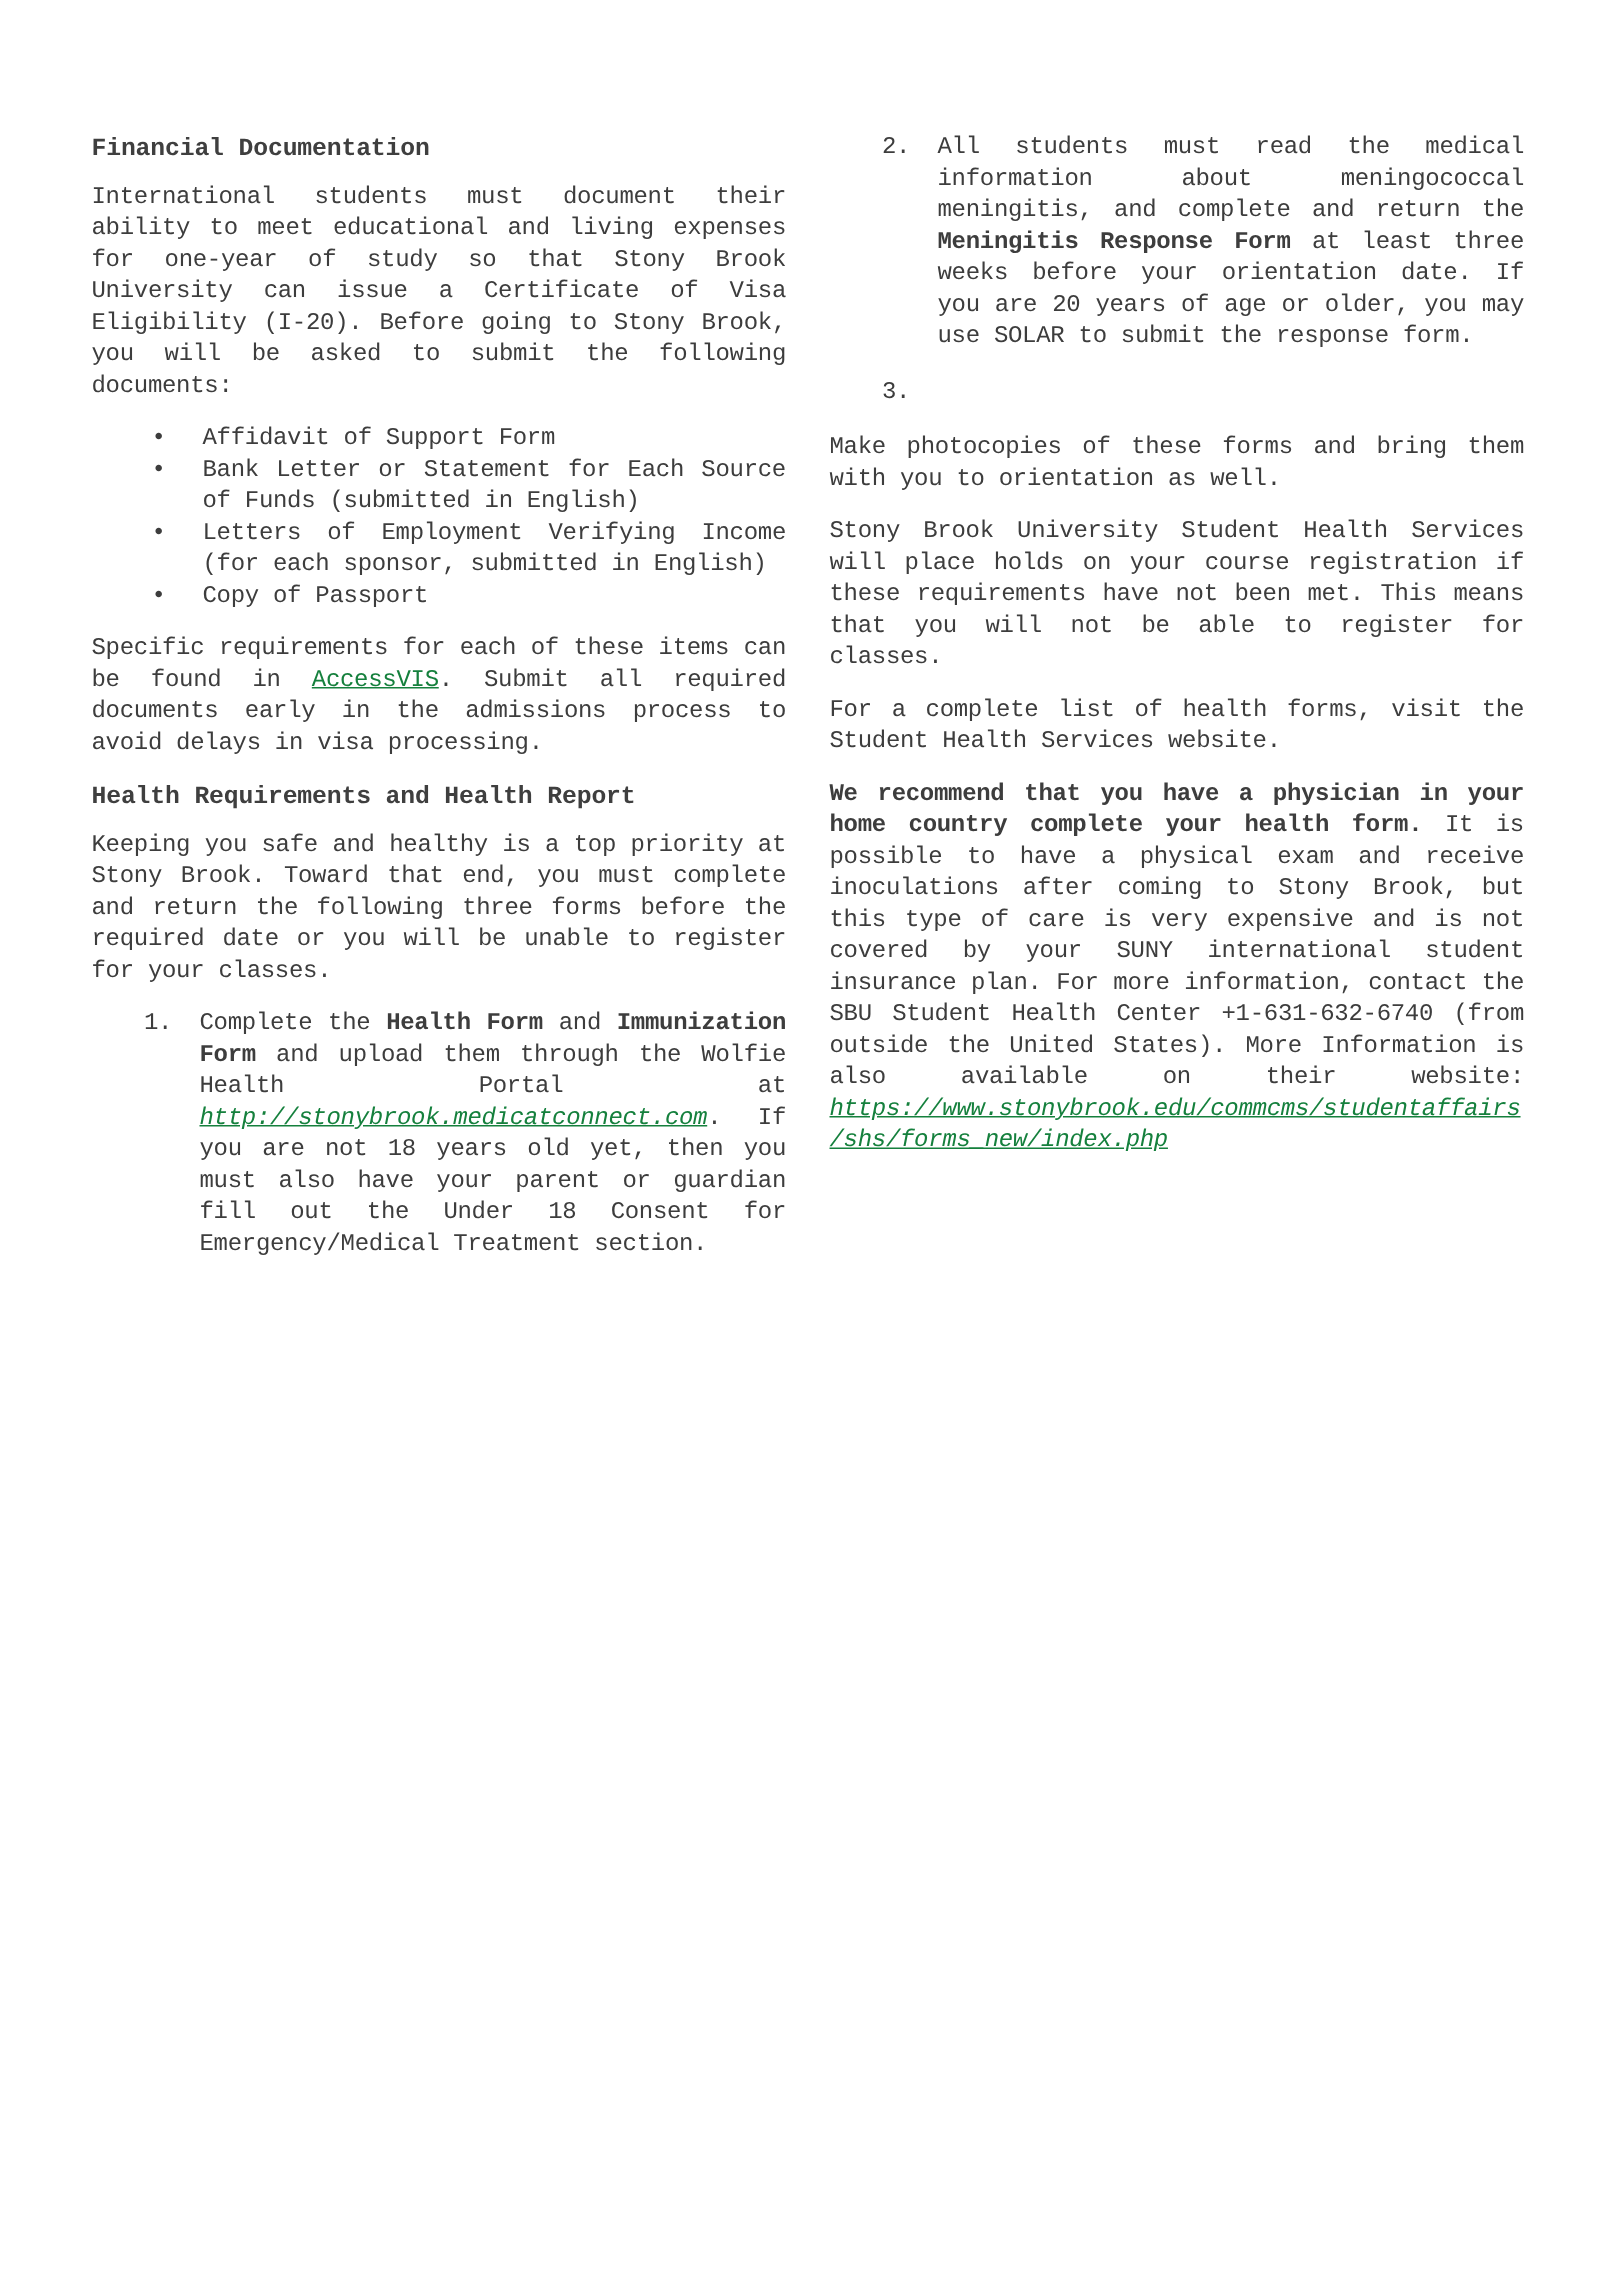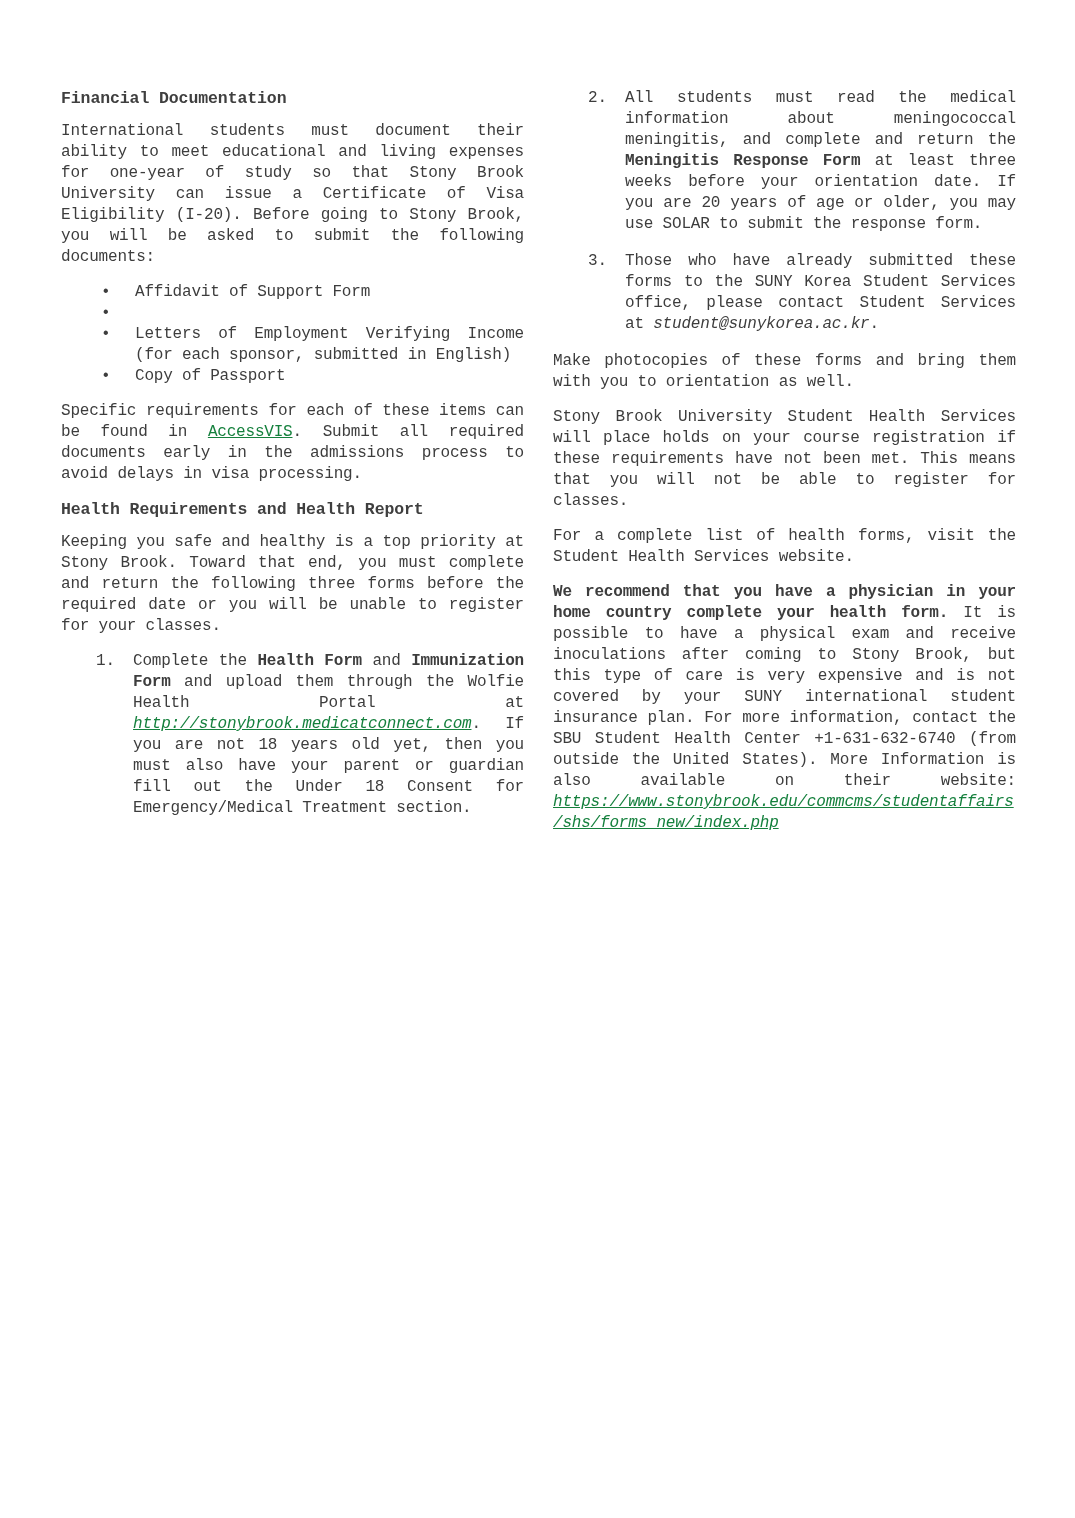--- a/index.html
+++ b/index.html
@@ -72,20 +72,21 @@
 
     <p>International students must document their ability to meet educational and living expenses for one-year of study so that Stony Brook University can issue a Certificate of Visa Eligibility (I-20). Before going to Stony Brook, you will be asked to submit the following documents:</p>
 
     <div class="blist">
       <div class="blist-item">
         <span class="bullet">•</span>
         <span>Affidavit of Support Form</span>
       </div>
       <div class="blist-item">
         <span class="bullet">•</span>
+        <span>Bank Letter or Statement for Each Source of Funds (submitted in English)</span>
       </div>
       <div class="blist-item">
         <span class="bullet">•</span>
         <span>Letters of Employment Verifying Income (for each sponsor, submitted in English)</span>
       </div>
       <div class="blist-item">
         <span class="bullet">•</span>
         <span>Copy of Passport</span>
       </div>
     </div>
@@ -105,21 +106,20 @@
 
   <div class="col col-right">
 
     <div class="nlist-item">
       <span class="num">2.</span>
       <span><span>All students must read the medical information about meningococcal meningitis, and complete and return the </span><span class="b">Meningitis Response Form</span><span> at least three weeks before your orientation date. If you are 20 years of age or older, you may use SOLAR to submit the response form.</span></span>
     </div>
 
     <div class="nlist-item">
       <span class="num">3.</span>
-      <span><span>Those who have already submitted these forms to the SUNY Korea Student Services office, please contact Student Services at </span><span class="i">student@sunykorea.ac.kr</span><span>.</span></span>
     </div>
 
     <p>Make photocopies of these forms and bring them with you to orientation as well.</p>
 
     <p>Stony Brook University Student Health Services will place holds on your course registration if these requirements have not been met.  This means that you will not be able to register for classes.</p>
 
     <p>For a complete list of health forms, visit the Student Health Services website.</p>
 
     <p><span class="b">We recommend that you have a physician in your home country complete your health form.</span><span>  It is possible to have a physical exam and receive inoculations after coming to Stony Brook, but this type of care is very expensive and is not covered by your SUNY international student insurance plan.  For more information, contact the SBU Student Health Center +1-631-632-6740 (from outside the United States). More Information is also available on their website: </span><a class="lnk i">https://www.stonybrook.edu/commcms/studentaffairs/shs/forms_new/index.php</a></p>
 

